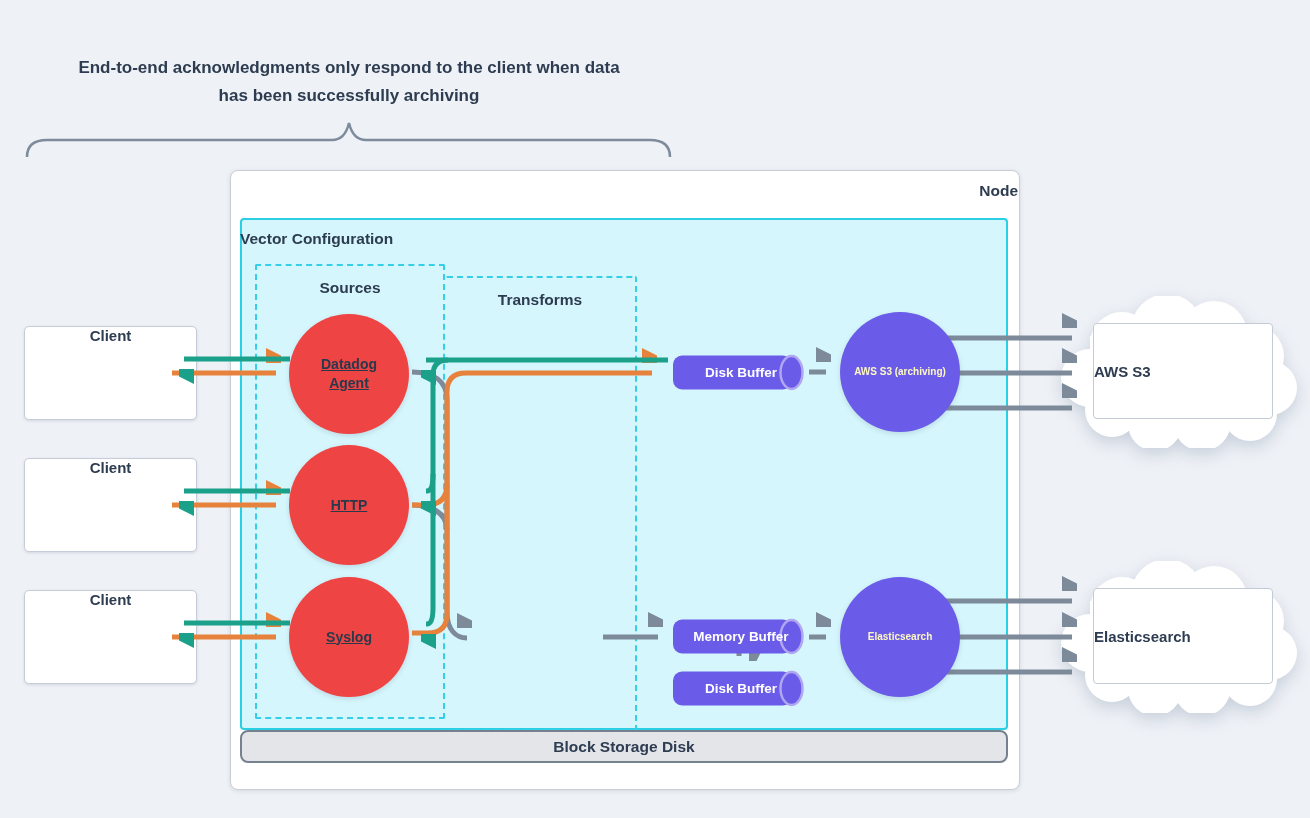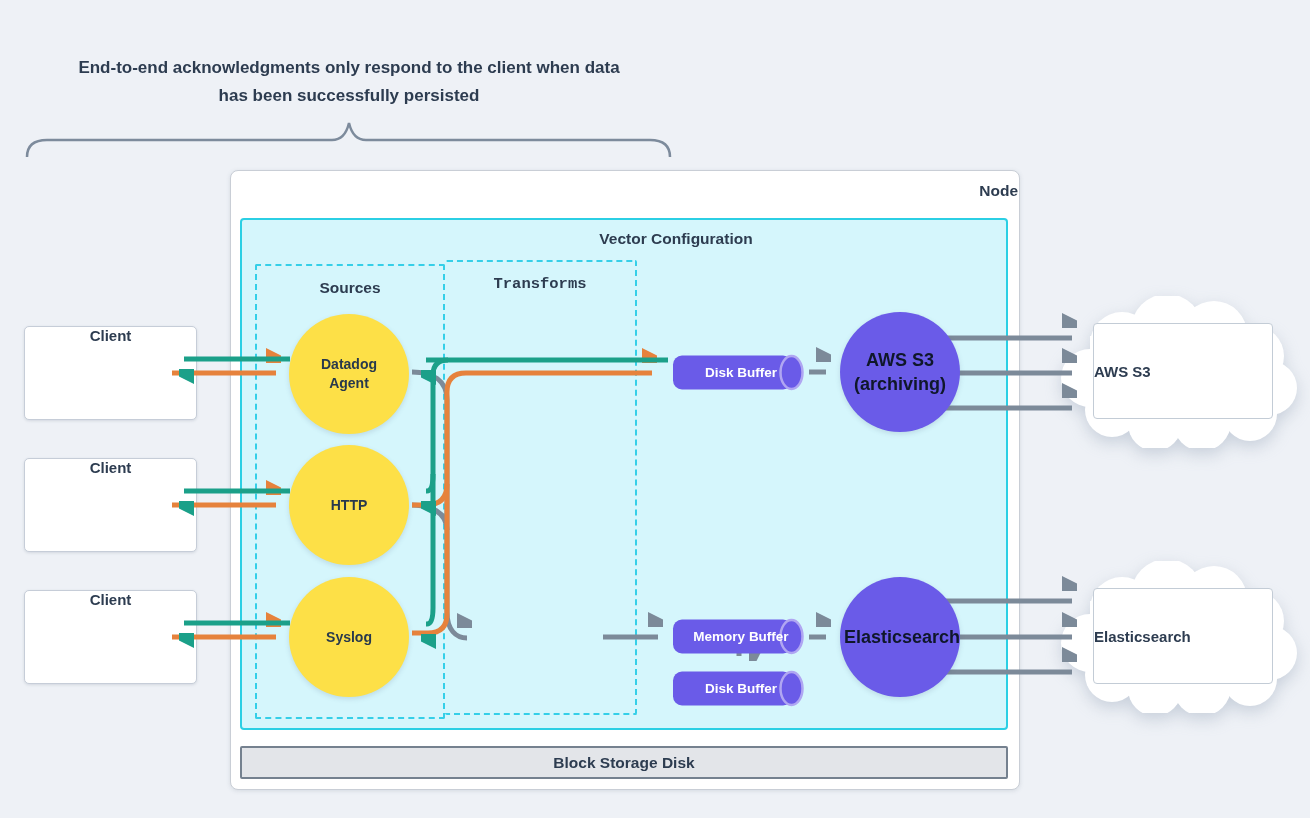--- a/index.html
+++ b/index.html
@@ -10,62 +10,62 @@
   }
   .abs{position:absolute;}
   
   .title{left:0;top:54px;width:698px;text-align:center;font-size:17px;line-height:28px;z-index:6;}
   
   .node-box{left:230px;top:170px;width:788px;height:618px;background:#ffffff;
     border:1.5px solid #c9ced6;border-radius:8px;box-shadow:0 1px 4px rgba(100,115,135,.18);z-index:1;}
   .node-label{left:230px;top:182px;width:788px;text-align:right;font-size:15.5px;z-index:3;}
   .vc-box{left:240px;top:218px;width:768px;height:512px;background:#d5f6fc;
     border:2px solid #2bcfe4;border-radius:4px;box-sizing:border-box;z-index:2;}
-  .vc-label{left:240px;top:230px;width:872px;text-align:center;font-size:15.5px;z-index:3;}
+  .vc-label{left:240px;top:230px;width:872px;text-align:left;font-size:15.5px;z-index:3;}
   .section{border:2.5px dashed #35cfe8;border-radius:2px;box-sizing:border-box;z-index:3;}
   .sec-sources{left:255px;top:264px;width:190px;height:455px;}
-  .sec-transforms{left:445px;top:260px;width:192px;height:455px;border-left:none;font-family:Liberation Mono, monospace;}
+  .sec-transforms{left:445px;top:276px;width:192px;height:455px;border-left:none;}
   .sec-sinks{left:637px;top:264px;width:358px;height:455px;border-left:none;}
   .sec-label{position:absolute;top:13px;left:0;width:100%;text-align:center;font-size:15.5px;}
   
-  .storage-bar{left:240px;top:746px;width:768px;height:33px;background:#e3e5e9;
-    border:2px solid #75818f;border-radius:2px;box-sizing:border-box;z-index:3;
+  .storage-bar{left:240px;top:730px;width:768px;height:33px;background:#e3e5e9;
+    border:2px solid #75818f;border-radius:8px;box-sizing:border-box;z-index:3;
     display:flex;align-items:center;justify-content:center;font-size:15.5px;}
   
   .client{left:24px;width:173px;height:94px;background:#ffffff;border:1.5px solid #c6cdd8;
     border-radius:5px;box-shadow:0 1px 3px rgba(100,115,135,.2);z-index:3;box-sizing:border-box;
     display:flex;align-items:flex-start;justify-content:center;font-size:15px;}
   
   .circle{width:120px;height:120px;border-radius:50%;z-index:6;
     display:flex;align-items:center;justify-content:center;text-align:center;
     font-size:14px;line-height:1.35;box-shadow:0 2px 5px rgba(80,100,130,.18);}
-  .c-cyan{background:#fde047;color:#273càd;color:#28394c;}
+  .c-cyan{background:#ef4444;color:#273càd;color:#28394c;text-decoration:underline;}
   .c-blue{background:#2b80d6;color:#ffffff;}
-  .c-purple{background:#6a5be8;color:#0f172a;font-size:18px;}
+  .c-purple{background:#6a5be8;color:#fef9c3;font-size:10px;}
   
   .cyl{width:134px;height:37px;z-index:5;}
   .cyl svg{position:absolute;left:0;top:0;}
   .cyl-label{position:absolute;left:8px;top:0;width:122px;height:37px;display:flex;align-items:center;
     justify-content:center;color:#ffffff;font-size:13.5px;}
   
   .cloud-svg{z-index:1;filter:drop-shadow(0 6px 8px rgba(140,155,175,.38));}
   .cloud-box{left:1093px;width:180px;height:96px;background:#ffffff;border:1.5px solid #c3ccd6;
     border-radius:4px;box-sizing:border-box;z-index:2;
     display:flex;align-items:center;justify-content:flex-start;font-size:15px;}
   
   .arrows{left:0;top:0;z-index:4;pointer-events:none;}
 </style>
 </head>
 <body>
 
 <div class="stage">
 
   <div class="abs title">
     <div>End-to-end acknowledgments only respond to the client when data</div>
-    <div>has been successfully persisted</div>
+    <div>has been successfully archiving</div>
   </div>
 
   <div class="abs node-box"></div>
   <div class="abs node-label">Node</div>
   <div class="abs vc-box"></div>
   <div class="abs vc-label">Vector Configuration</div>
 
   <div class="abs section sec-sources">
     <div class="sec-label">Sources</div>
   </div>

